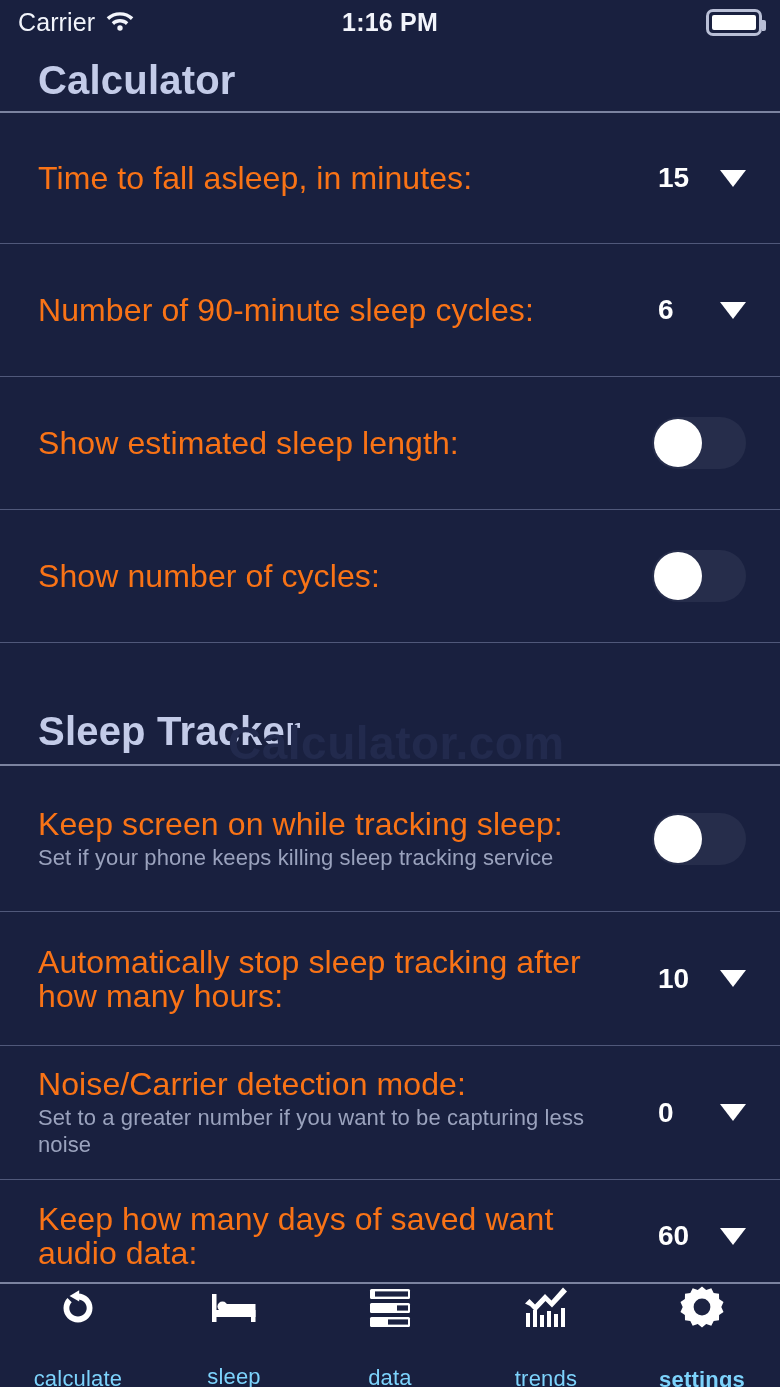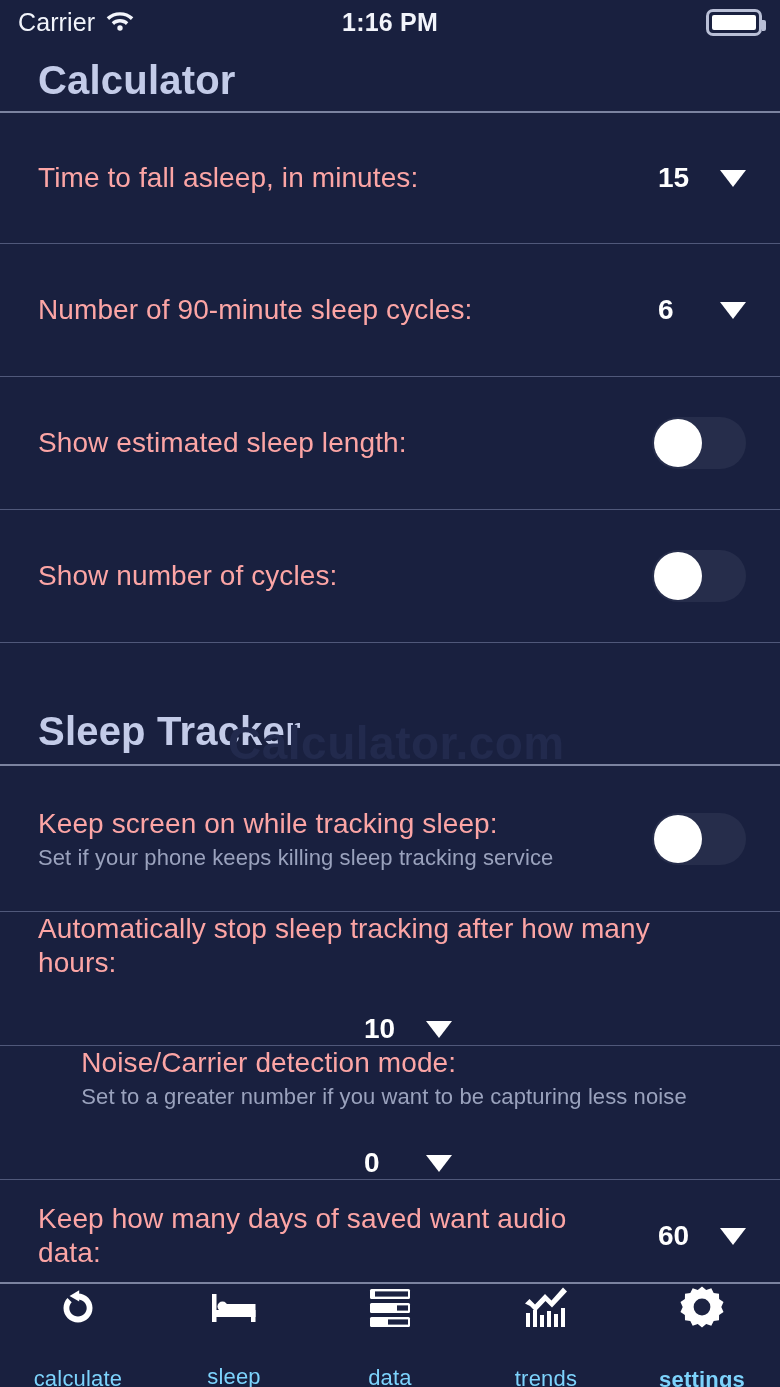--- a/index.html
+++ b/index.html
@@ -78,22 +78,22 @@
   .hr-thin{ height:1px; background:#50587a; width:100%; }
 
   .row{
     display:flex; align-items:center;
     width:100%;
     padding:0 34px 0 38px;
     position:relative;
   }
   .row-label-wrap{ flex:1 1 auto; min-width:0; padding-right:16px; }
   .row-label{
-    color:#fca5a5;
-    font-size:28px;
+    color:#f97316;
+    font-size:32px;
     line-height:34px;
     letter-spacing:.1px;
   }
   .row-sub{
     color:#9aa2bd;
     font-size:22px;
     line-height:27px;
     margin-top:3px;
     letter-spacing:.1px;
   }
@@ -123,21 +123,21 @@
   .toggle-knob{
     width:48px; height:48px;
     border-radius:50%;
     background:#ffffff;
   }
 
   
   .row-h130{ height:130px; }
   .row-h132{ height:132px; }
   .row-h145{ height:145px; }
-  .row-h133{ height:133px;flex-direction:column; }
+  .row-h133{ height:133px; }
   .row-h112{ height:112px; }
   .spacer-66{ height:66px; }
 
   
   .tabbar{
     flex:0 0 105px; height:105px;
     background:#19203f;
     display:flex; align-items:stretch;
     border-top:2px solid #7b83a0;
   }

